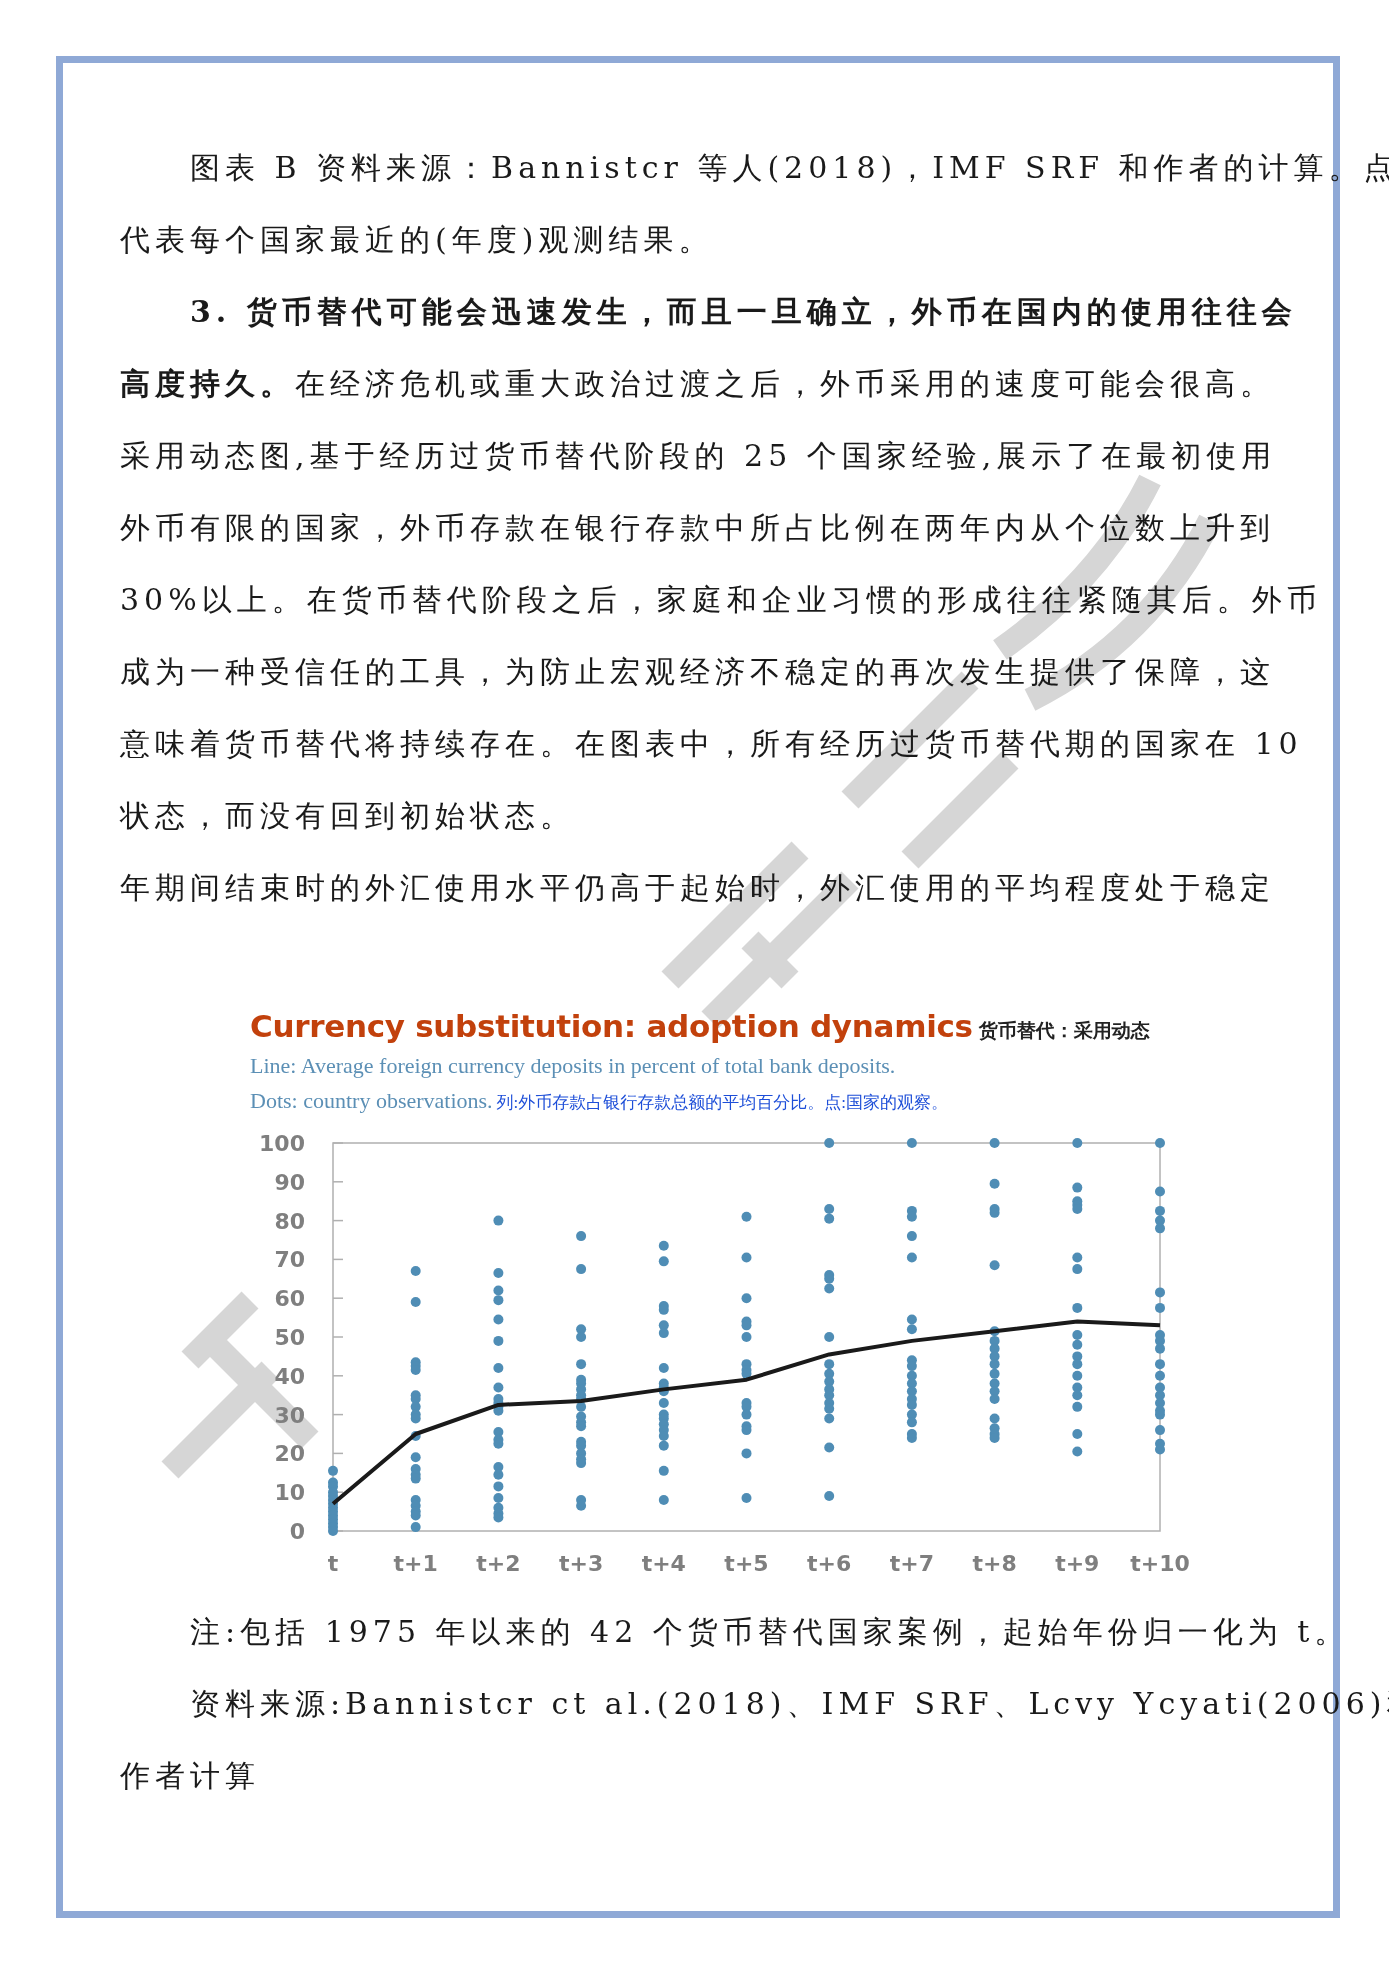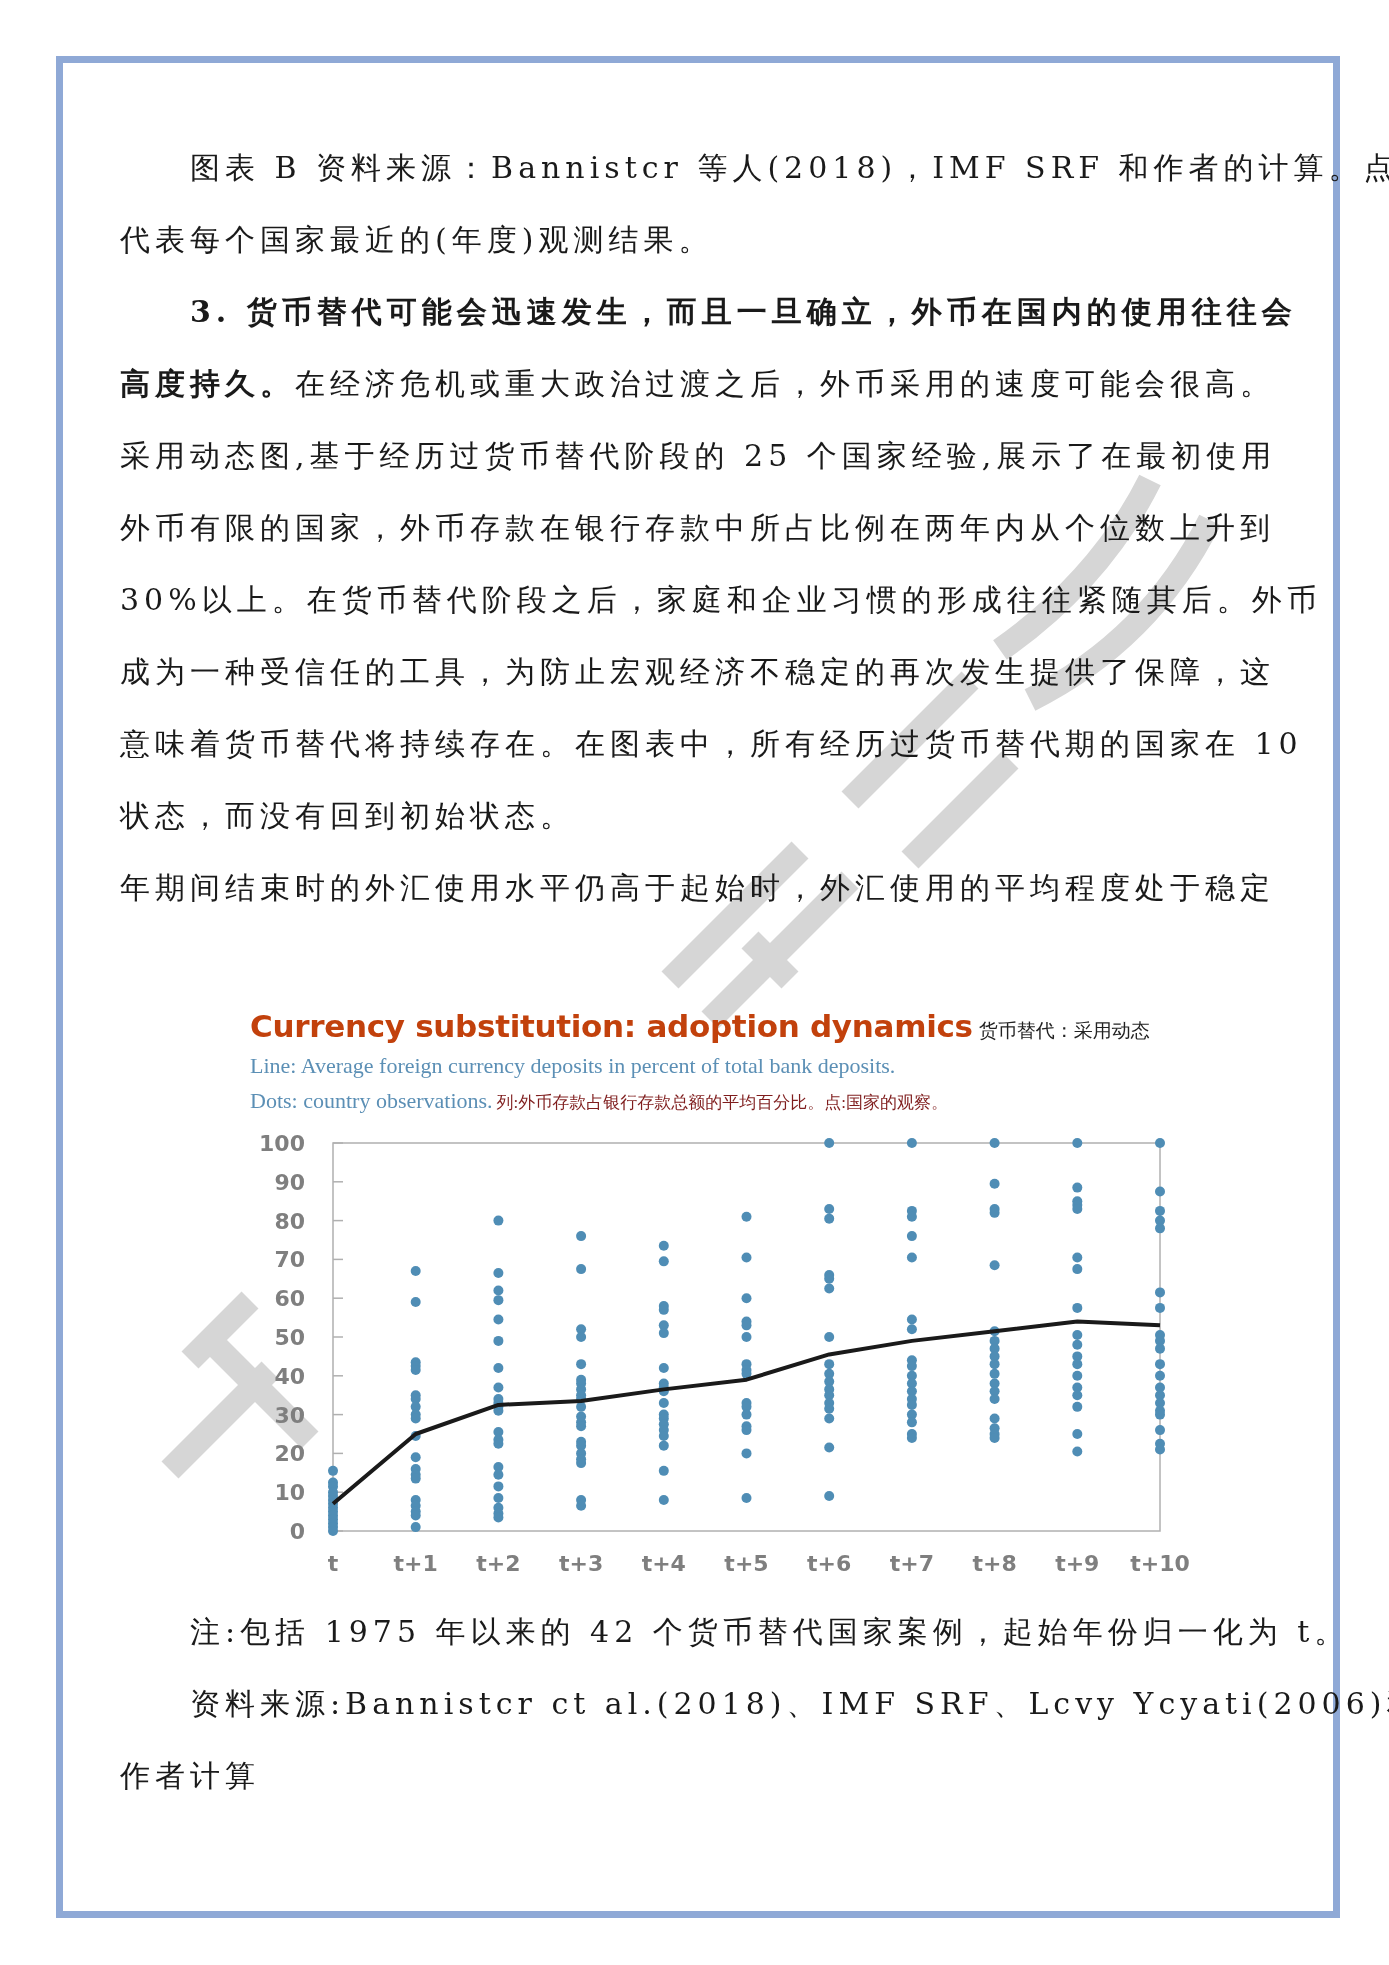--- a/index.html
+++ b/index.html
@@ -10,24 +10,24 @@
   .watermark { position:absolute; left:150px; top:420px; width:1200px; height:1100px;
                pointer-events:none; }
   .text-block { position:absolute; left:120px; width:1150px; font-size:30px; letter-spacing:5px; }
   .line { height:72px; line-height:72px; white-space:nowrap; }
   .justify { text-align:justify; text-align-last:justify; }
   .indent { padding-left:70px; }
   .bold { font-weight:bold; }
   .chart-title { position:absolute; left:250px; top:1008px; white-space:nowrap;
                  font-family:"DejaVu Sans", "Liberation Sans", sans-serif; }
   .chart-title .en { font-size:31px; font-weight:bold; color:#c2410c; letter-spacing:-0.3px; }
-  .chart-title .zh { font-size:19px; font-weight:normal; color:#222; margin-left:6px;margin-top:32px; }
+  .chart-title .zh { font-size:19px; font-weight:bold; color:#222; margin-left:6px;margin-top:32px; }
   .chart-sub { position:absolute; left:250px; white-space:nowrap;
                font-family:Liberation Serif, serif; font-size:22px; color:#5b8fb5; }
-  .chart-sub .zh { font-size:17px; color:#7f1d1d; margin-left:4px; }
+  .chart-sub .zh { font-size:17px; color:#1d4ed8; margin-left:4px; }
   .chart-svg { position:absolute; left:0; top:0; }
 </style>
 </head>
 <body>
 
 <div class="page-border"></div>
 
 <svg class="watermark" viewBox="0 0 1200 1100">
   <g fill="none" stroke="#d6d6d6" stroke-width="24" stroke-linecap="butt">
     <path d="M20 1050 L120 950 M60 920 L160 1020 M100 880 L40 940"></path>

